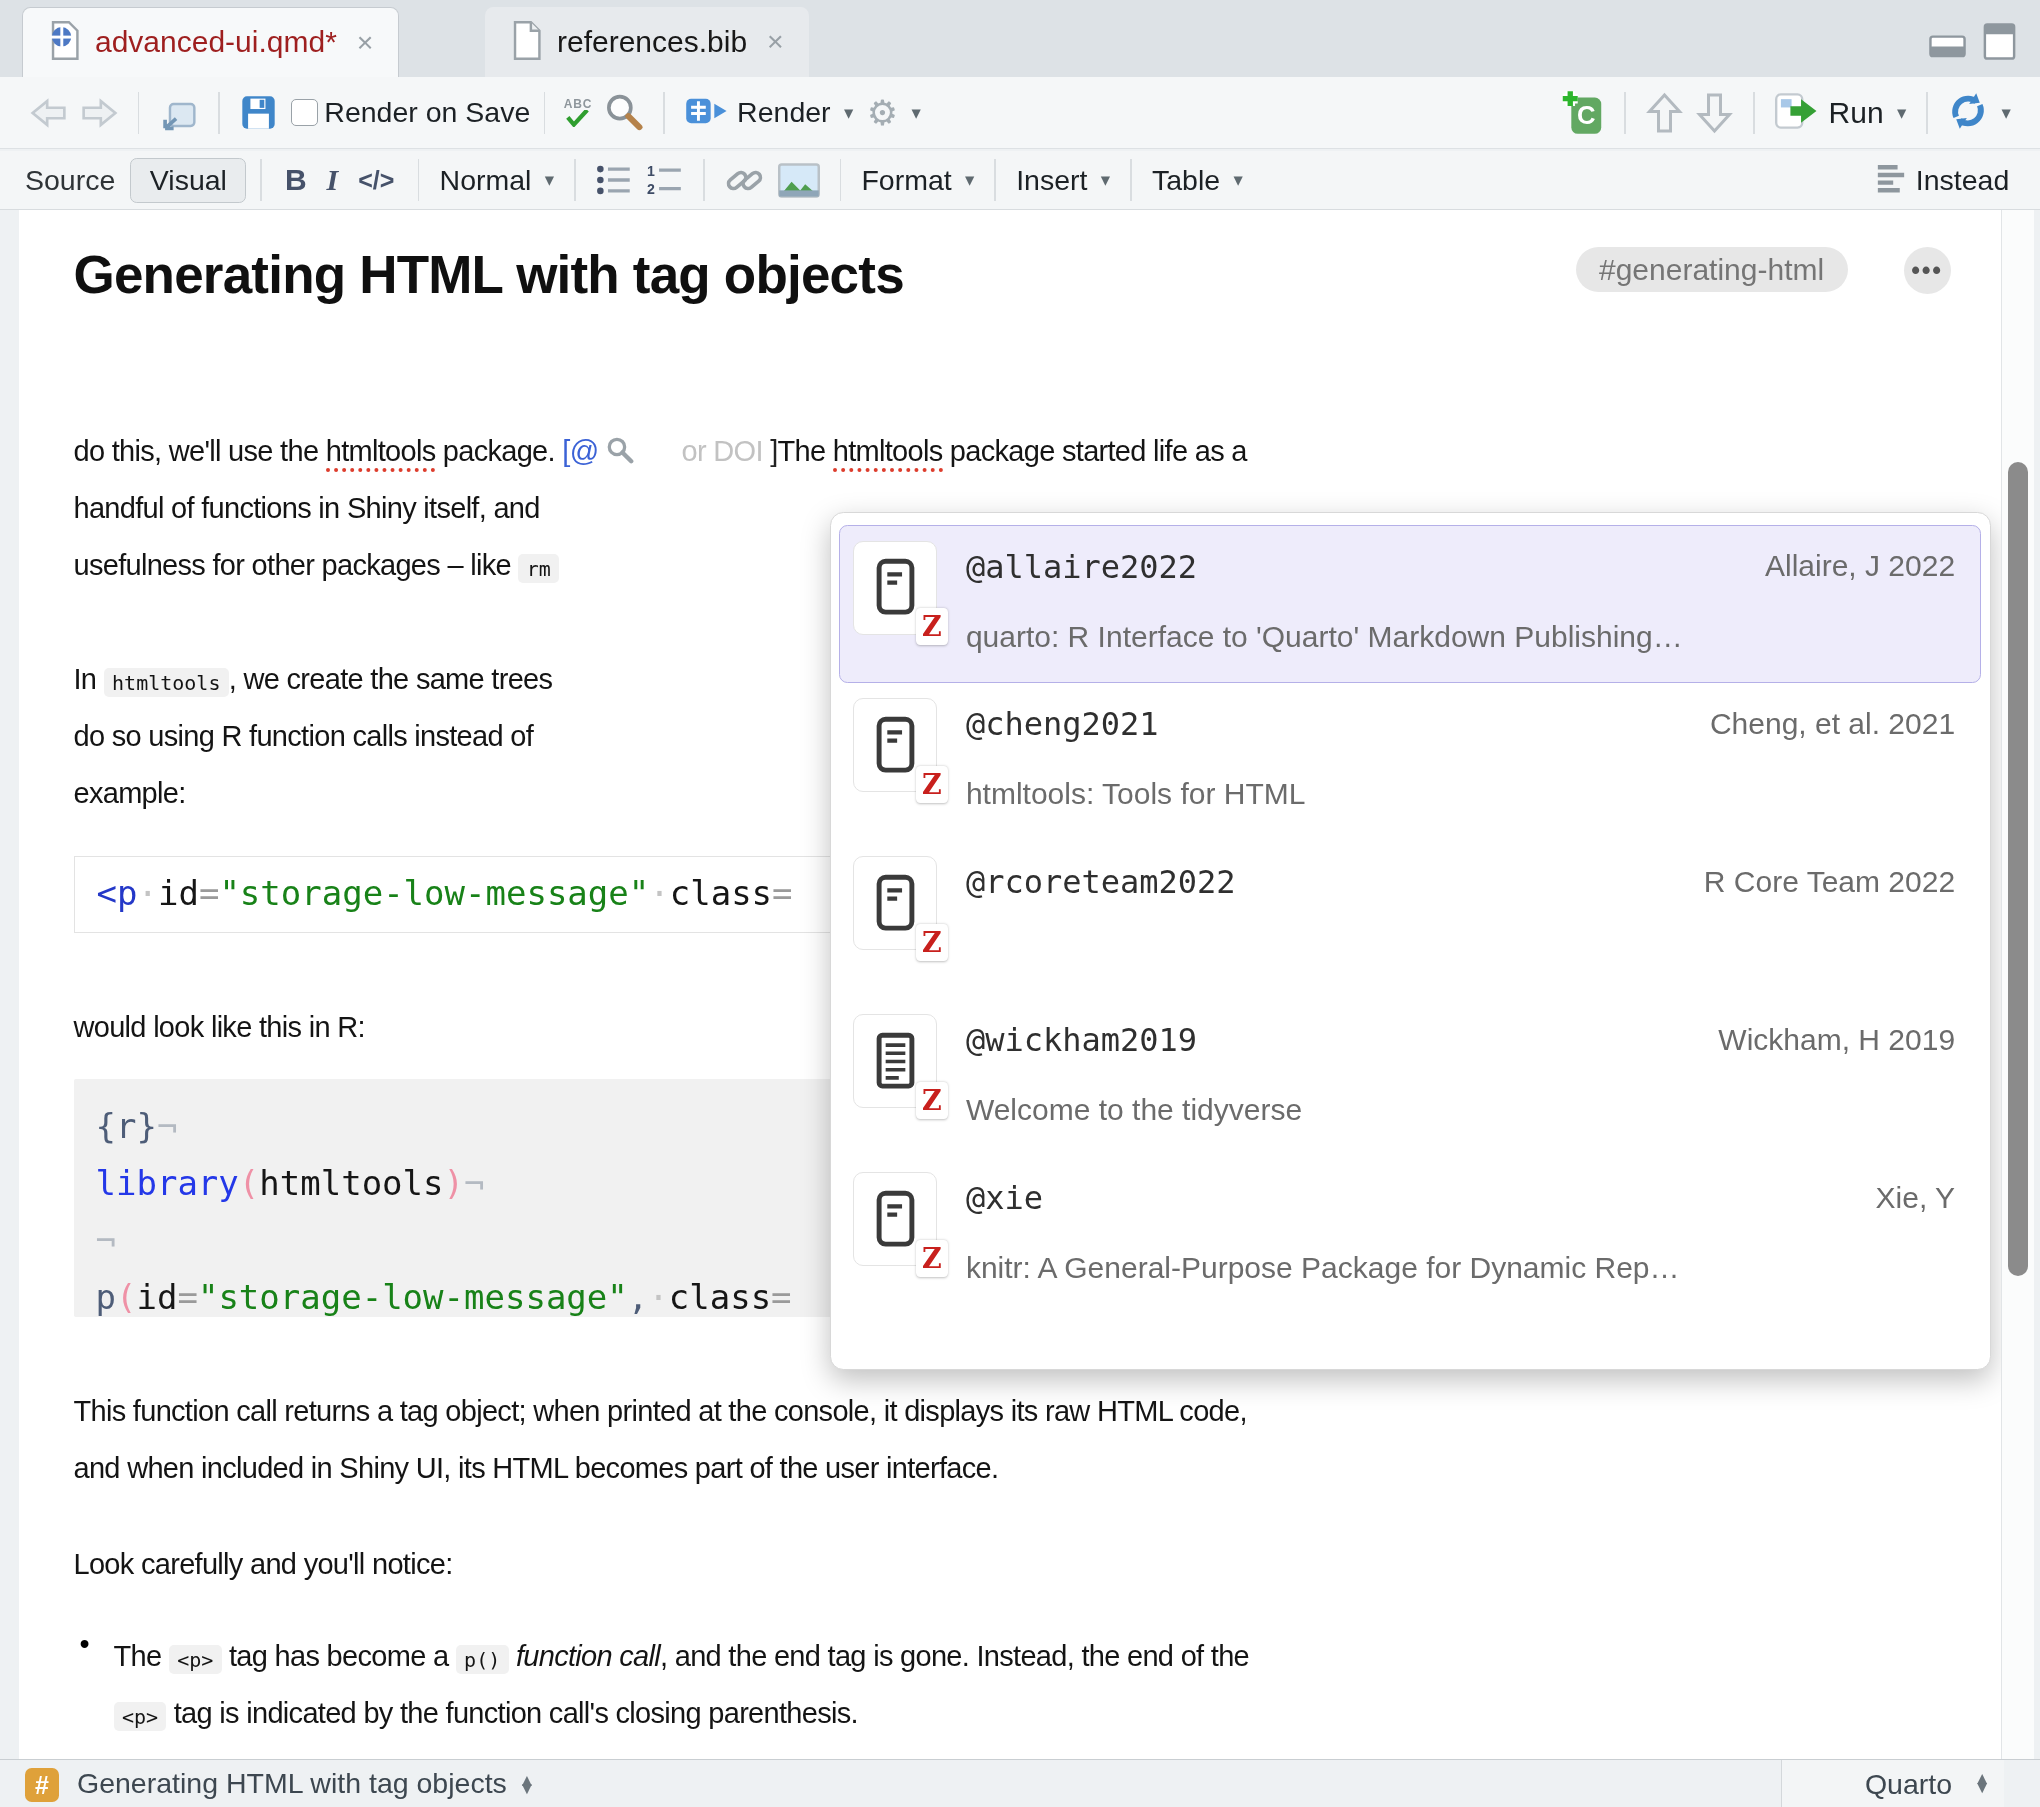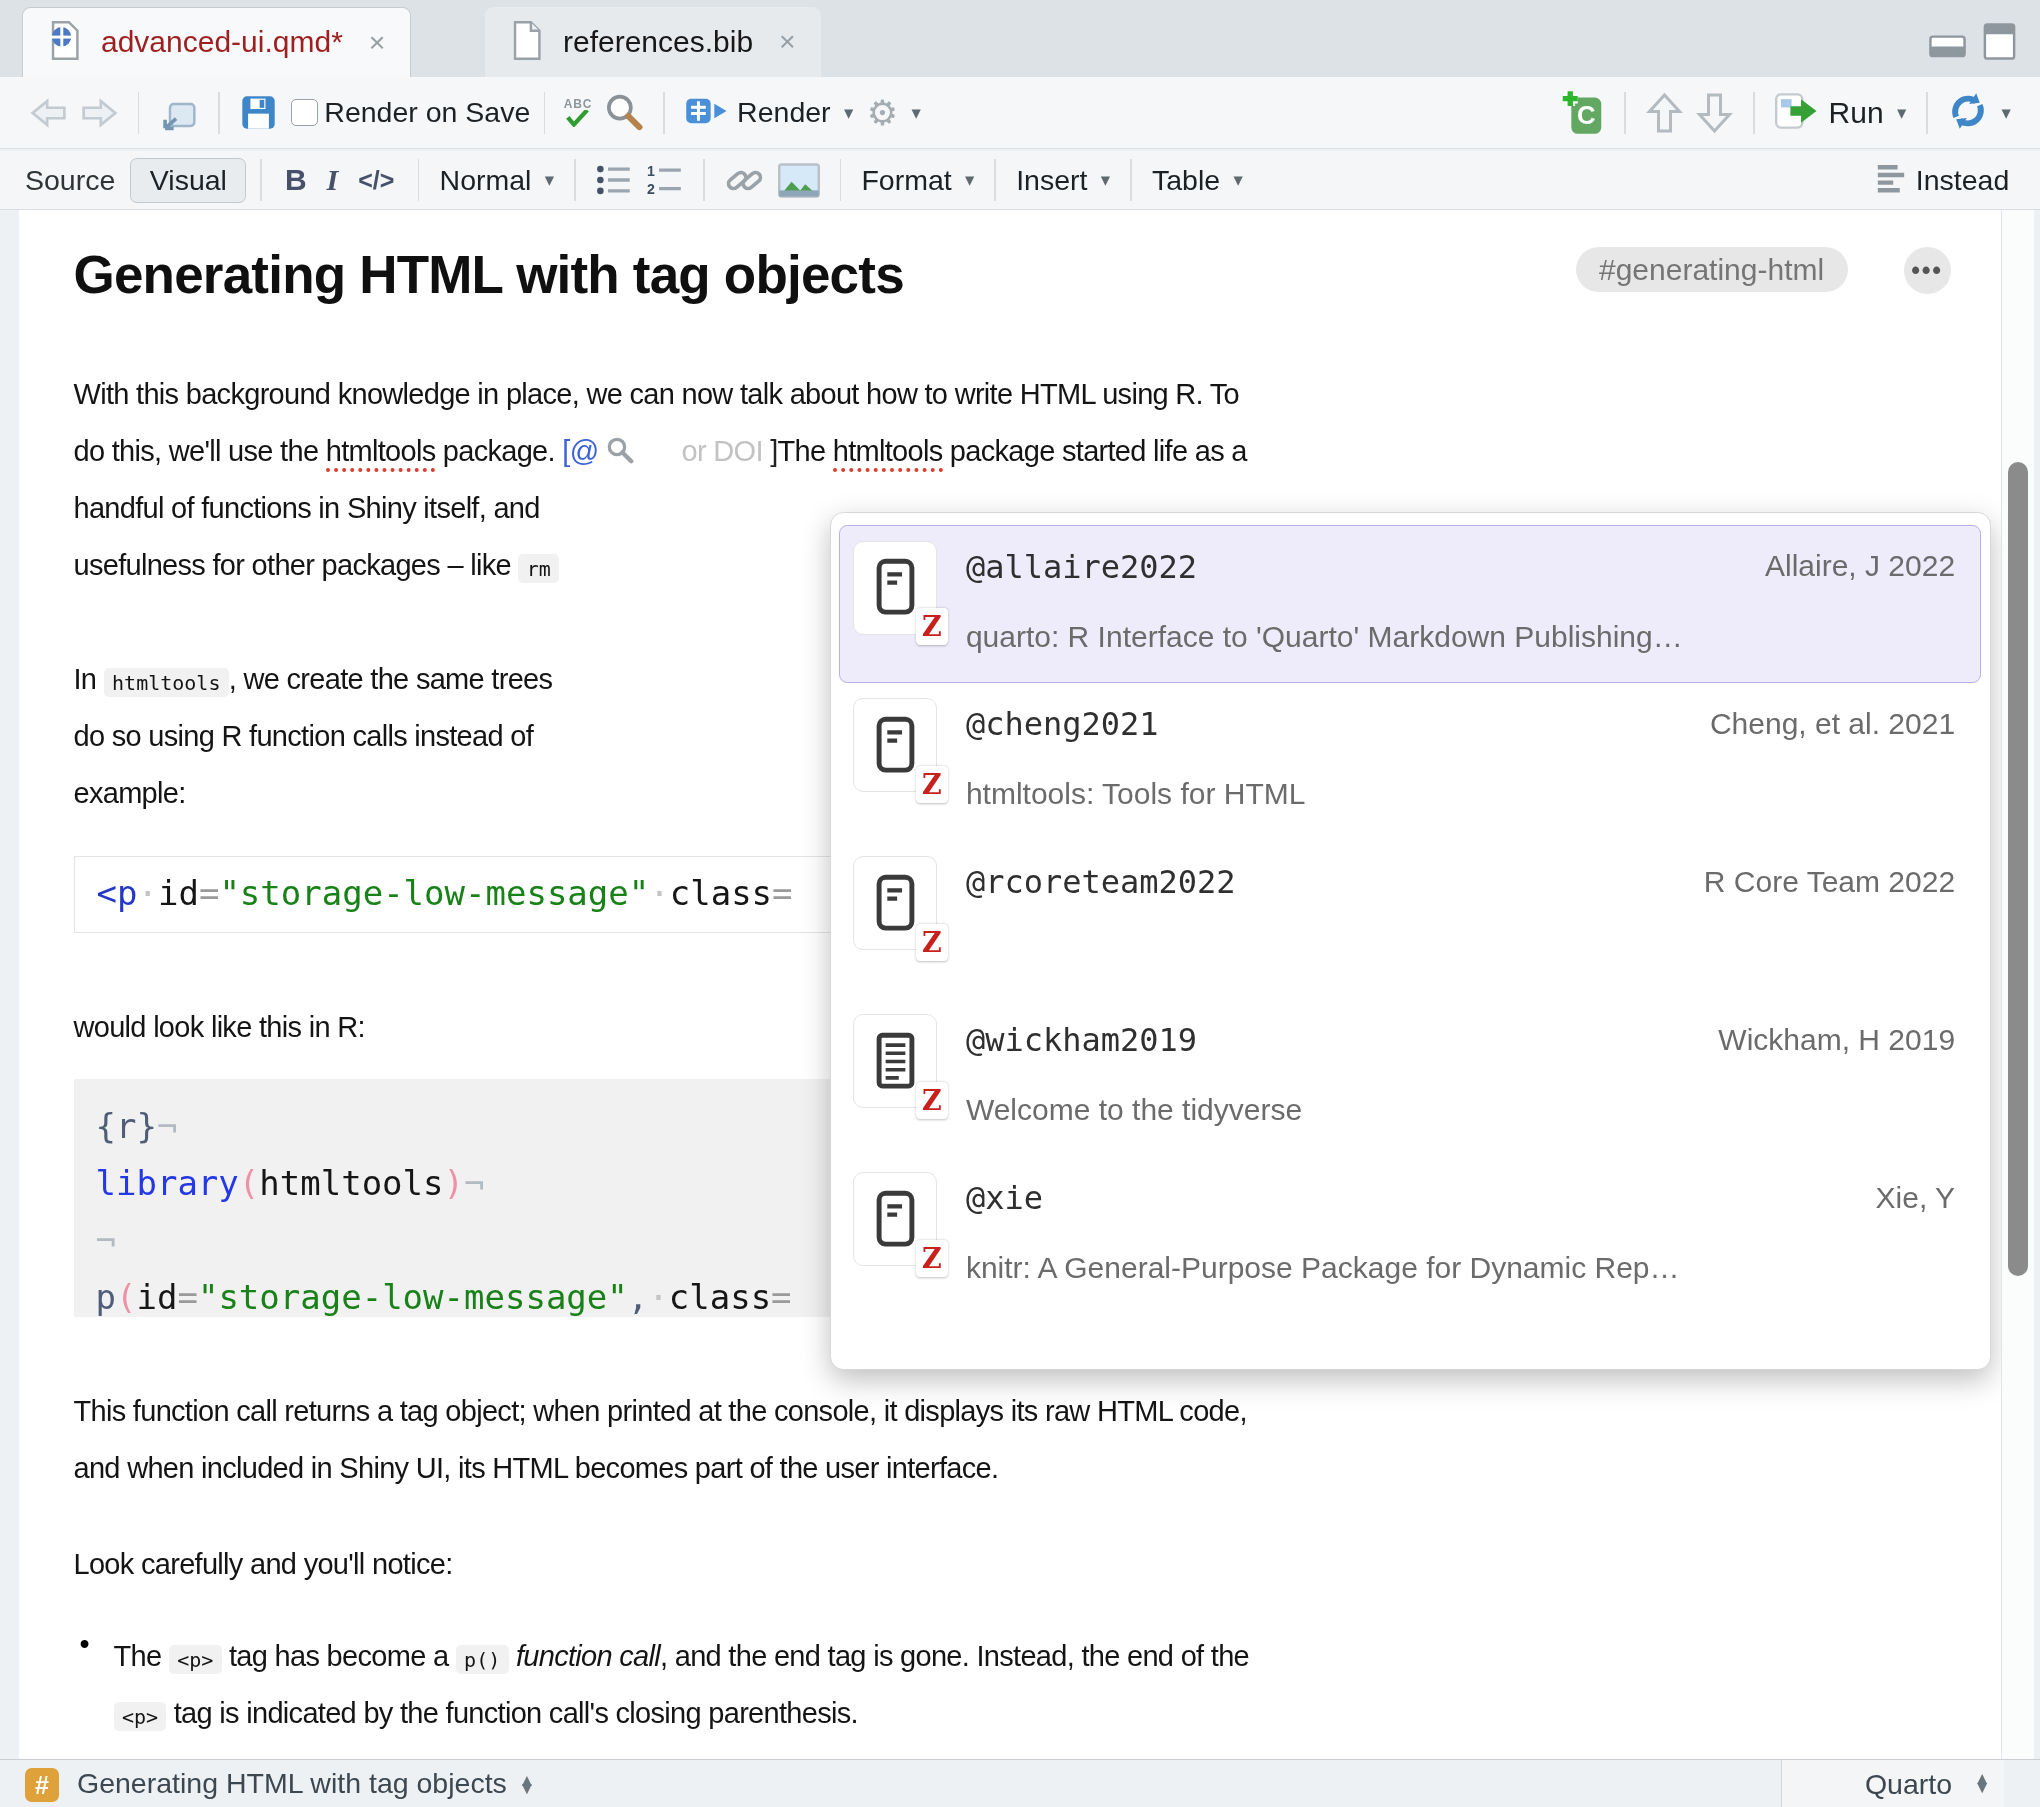--- a/index.html
+++ b/index.html
@@ -1,21 +1,21 @@
 <!DOCTYPE html>
 <html style="font-size:13.4px"><head>
 <meta charset="utf-8">
 <style>
   html,body{margin:0;padding:0;}
   body{width:2041px;height:1807px;font-family:"Liberation Sans",sans-serif;background:#eef1f3;overflow:hidden;}
   .app{position:relative;width:2041px;height:1807px;background:#eef1f3;}
 
   
   .tabbar{position:absolute;left:0;top:0;width:2041px;height:77px;background:#dde2e6;border-bottom:1.7px solid #c9ced2;}
-  .tab{position:absolute;top:6.7px;height:70px;display:flex;align-items:center;gap:21px;padding:0 25px;border-radius:8.4px 8.4px 0 0;box-sizing:border-box;cursor:default;}
+  .tab{position:absolute;top:6.7px;height:70px;display:flex;align-items:center;gap:15px;padding:0 25px;border-radius:8.4px 8.4px 0 0;box-sizing:border-box;cursor:default;}
   .tab.active{left:22px;background:#f7f9fa;border:0.8px solid #c6cbd0;border-bottom:none;}
   .tab.inactive{left:485px;background:#e7eaed;}
   .tab-label{font-size:30px;color:#181818;}
   .tab.active .tab-label{color:#9e1f1f;}
   .tab-close{font-size:28.5px;color:#98a0a6;margin-left:5px;}
   .winctrl{position:absolute;right:22px;top:22px;display:flex;gap:13.4px;align-items:flex-end;}
 
   
   .toolbar1{position:absolute;left:0;top:77px;width:2041px;height:72px;background:#f5f7f8;border-bottom:1.7px solid #dde1e4;display:flex;align-items:center;padding:0 23.5px;box-sizing:border-box;}
   .toolbar2{position:absolute;left:0;top:151px;width:2041px;height:59px;background:#f4f6f7;border-bottom:1.7px solid #d8dcdf;display:flex;align-items:center;padding:0 25px;box-sizing:border-box;}
@@ -299,21 +299,20 @@
       </span>
       <span class="tlabel">Instead</span>
     </span>
   </div>
 
   <div class="content">
     <div class="doc-title">Generating HTML with tag objects</div>
     <div class="anchor-badge">#generating-html</div>
     <div class="dots-btn">•••</div>
 
-    <div class="tline" style="top:156px;"><span>With this background knowledge in place, we can now talk about how to write HTML using R. To</span></div>
     <div class="tline" style="top:213px;"><span>do this, we'll use the </span><span class="spell">htmltools</span><span> package. </span><span class="cite-open">[@</span> <span><svg width="28.5" height="28.5" viewBox="0 0 26 26" style="vertical-align:-3.4px;">
             <circle cx="10" cy="10" r="7" fill="none" stroke="#9aa2a8" stroke-width="3"></circle>
             <line x1="15" y1="15" x2="23" y2="23" stroke="#9aa2a8" stroke-width="4" stroke-linecap="round"></line>
           </svg></span> <span class="cite-or">or DOI</span> <span class="cite-close">]</span><span>The </span><span class="spell">htmltools</span><span> package started life as a</span></div>
     <div class="tline" style="top:270px;"><span>handful of functions in Shiny itself, and</span></div>
     <div class="tline" style="top:327px;"><span>usefulness for other packages – like </span><span class="icode">rm</span></div>
 
     <div class="tline" style="top:441px;"><span>In </span><span class="icode">htmltools</span><span>, we create the same trees</span></div>
     <div class="tline" style="top:498px;"><span>do so using R function calls instead of</span></div>
     <div class="tline" style="top:555px;"><span>example:</span></div>

